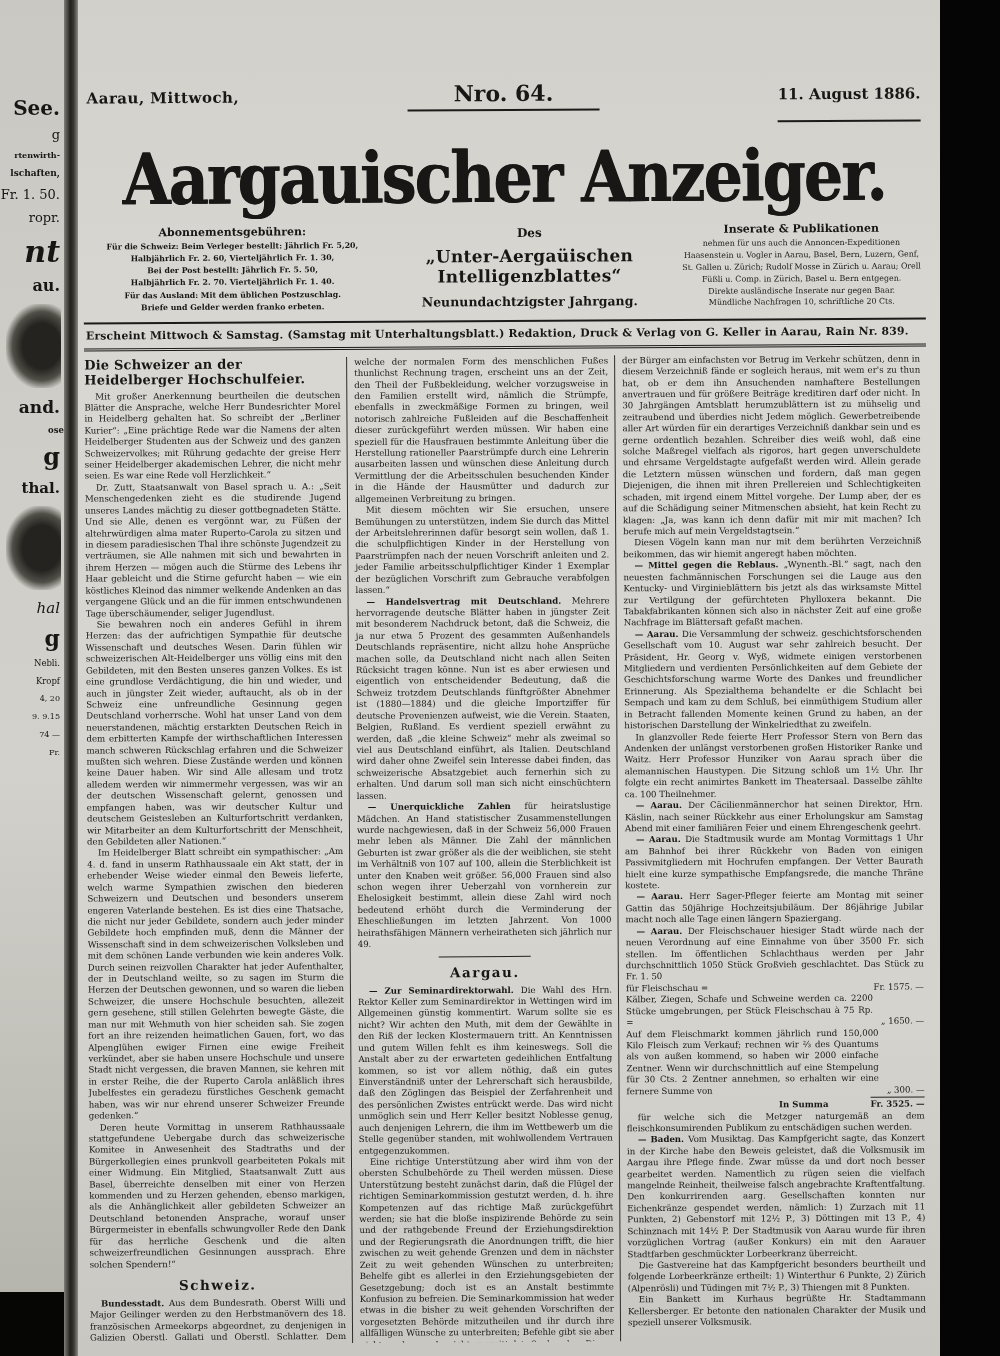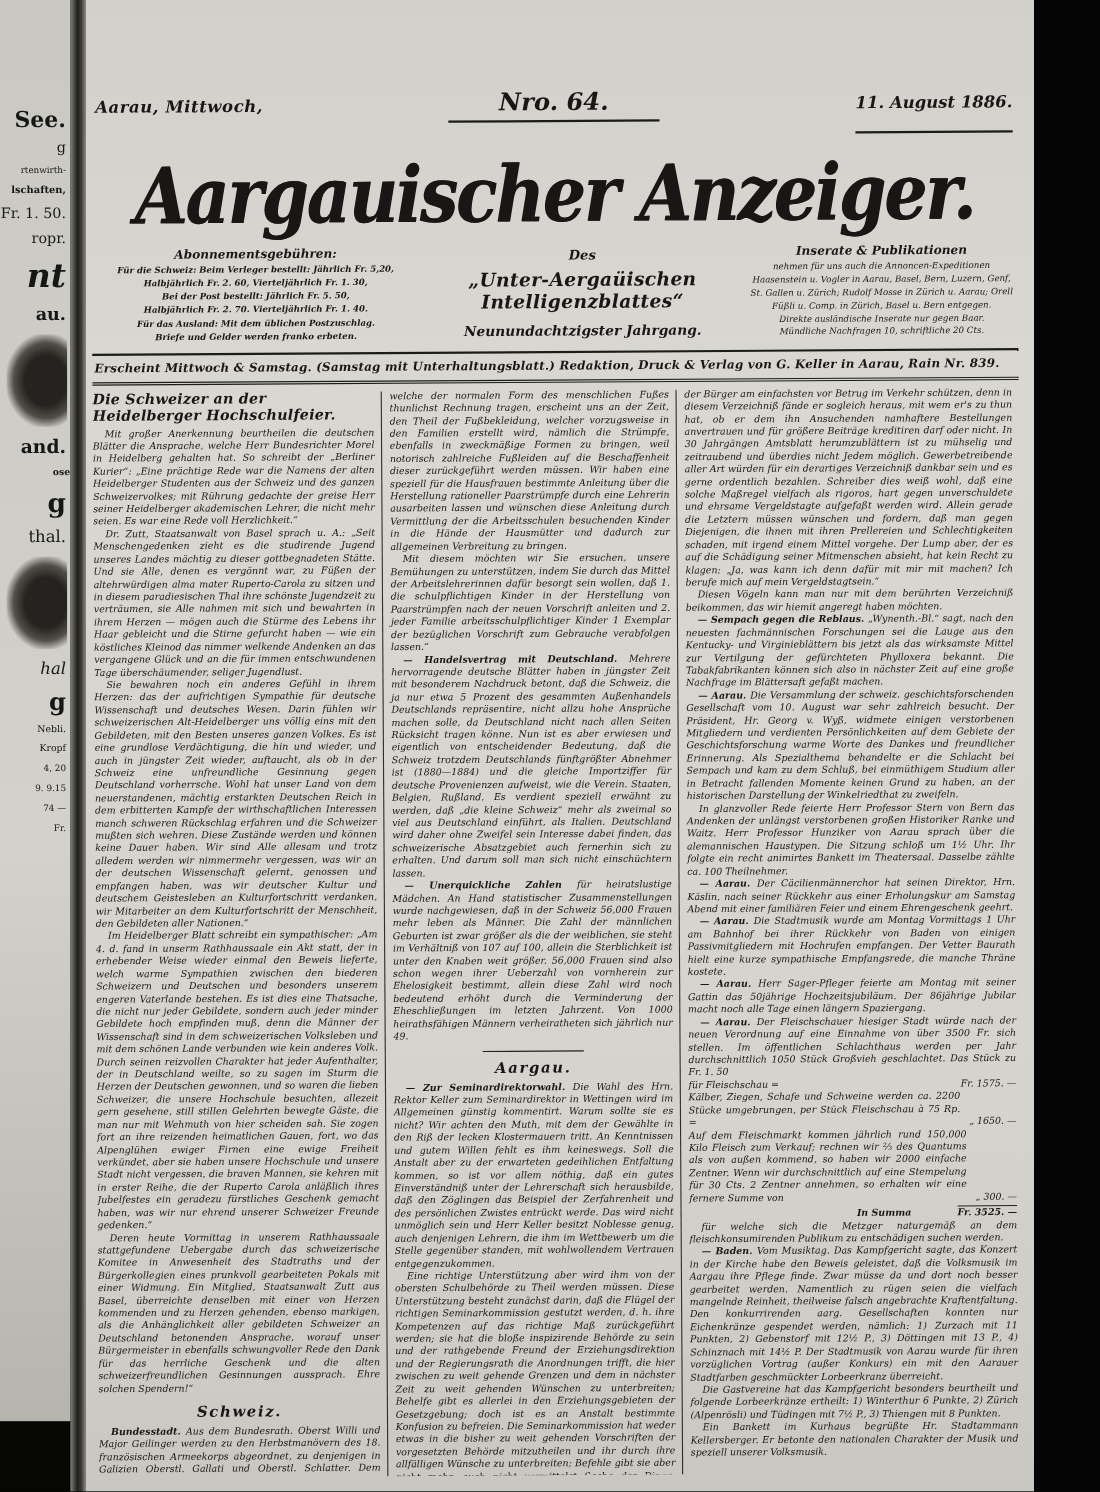--- a/index.html
+++ b/index.html
@@ -10,21 +10,21 @@
   .edge{position:absolute;left:0;top:0;width:64px;height:1292px;box-sizing:border-box;
         background:linear-gradient(180deg,#c9c8c2,#d2d1cb 60%,#b5b4ad);
         padding:88px 3px 0 0;text-align:right;overflow:hidden;}
   .edge-frag{display:block;color:#161614;line-height:1.1;margin:9px 1px 9px 0;font-family:"DejaVu Serif",serif;}
   .edge-img{height:84px;margin:10px 0 10px 6px;
         background:radial-gradient(ellipse at 65% 50%,#24231f 0 38%,#514f48 58%,rgba(0,0,0,0) 74%);}
   .gutter{position:absolute;left:64px;top:0;width:14px;height:100%;
         background:linear-gradient(90deg,#807f77,#21211d 45%,#3a3934 70%,#8c8b81);}
   
   .page{position:absolute;left:78px;top:0;width:862px;height:1356px;overflow:hidden;
-        background:linear-gradient(180deg,#d1d0ca,#d8d7d1 25%,#d4d3cd 75%,#c8c7c1);font-style:italic;}
+        background:linear-gradient(180deg,#d1d0ca,#d8d7d1 25%,#d4d3cd 75%,#c8c7c1);}
   .page-inner{transform:rotate(-0.35deg);padding:80px 12px 0 8px;}
   .black-band{position:absolute;right:0;top:0;width:60px;height:100%;background:#050505;}
 
   .dateline{display:flex;align-items:baseline;font-weight:bold;margin:0 4px 10px 4px;}
   .dl-left{flex:1;font-size:15px;letter-spacing:.5px;}
   .dl-center{flex:0 0 auto;font-size:22px;border-bottom:2px solid #1b1b19;padding:0 46px 3px;}
   .dl-right{flex:1;text-align:right;font-size:15px;}
   .dl-right span{display:inline-block;border-bottom:2px solid #1b1b19;padding-bottom:17px;}
 
   .masthead{margin:20px 0 10px;text-align:center;font-size:62px;font-weight:bold;
@@ -62,31 +62,31 @@
   .tally-row.total .t-amount{border-top:1px solid #23231f;padding-top:1px;font-weight:bold;}
   .tally-row.total .t-label{flex:0 0 auto;text-align:left;font-weight:bold;}
 </style>
 </head>
 <body>
 
 <div class="scan">
   <aside class="edge" id="edge">
       <span class="edge-frag" style="font-size: 20px; font-weight: bold;">See.</span>
       <span class="edge-frag" style="font-size: 13px;">g</span>
-      <span class="edge-frag" style="font-size: 8px; font-weight: normal;">rtenwirth-</span>
+      <span class="edge-frag" style="font-size: 8px; font-weight: bold;">rtenwirth-</span>
       <span class="edge-frag" style="font-size: 9px; font-weight: bold;">lschaften,</span>
       <span class="edge-frag" style="font-size: 13px; font-weight: normal;">Fr. 1. 50.</span>
       <span class="edge-frag" style="font-size: 13px;">ropr.</span>
       <span class="edge-frag" style="font-size: 30px; font-weight: bold; font-style: italic; padding-left: 20px;">nt</span>
       <span class="edge-frag" style="font-size: 16px; font-weight: bold;">au.</span>
       <div class="edge-img"></div>
       <span class="edge-frag" style="font-size: 17px; font-weight: bold;">and.</span>
       <span class="edge-frag" style="font-size: 8.5px; font-weight: bold; padding-left: 48px;">osen“.</span>
       <span class="edge-frag" style="font-size: 24px; font-weight: bold;">g</span>
-      <span class="edge-frag" style="font-size: 15px; font-weight: normal;">thal.</span>
+      <span class="edge-frag" style="font-size: 15px; font-weight: bold;">thal.</span>
       <div class="edge-img"></div>
       <span class="edge-frag" style="font-size: 15px; font-weight: normal; font-style: italic;">hal</span>
       <span class="edge-frag" style="font-size: 22px; font-weight: bold;">g</span>
       <span class="edge-frag" style="font-size: 8.5px;">Nebli.</span>
       <span class="edge-frag" style="font-size: 8.5px;">Kropf</span>
       <span class="edge-frag" style="font-size: 8px;">4, 20</span>
       <span class="edge-frag" style="font-size: 8px;">9. 9.15</span>
       <span class="edge-frag" style="font-size: 8px;">74 —</span>
       <span class="edge-frag" style="font-size: 8px;">Fr.</span>
     </aside>
@@ -143,21 +143,21 @@
             <p class="para"><b class="lead">— Handelsvertrag mit Deutschland. </b>Mehrere hervorragende deutsche Blätter haben in jüngster Zeit mit besonderem Nachdruck betont, daß die Schweiz, die ja nur etwa 5 Prozent des gesammten Außenhandels Deutschlands repräsentire, nicht allzu hohe Ansprüche machen solle, da Deutschland nicht nach allen Seiten Rücksicht tragen könne. Nun ist es aber erwiesen und eigentlich von entscheidender Bedeutung, daß die Schweiz trotzdem Deutschlands fünftgrößter Abnehmer ist (1880—1884) und die gleiche Importziffer für deutsche Provenienzen aufweist, wie die Verein. Staaten, Belgien, Rußland. Es verdient speziell erwähnt zu werden, daß „die kleine Schweiz“ mehr als zweimal so viel aus Deutschland einführt, als Italien. Deutschland wird daher ohne Zweifel sein Interesse dabei finden, das schweizerische Absatzgebiet auch fernerhin sich zu erhalten. Und darum soll man sich nicht einschüchtern lassen.</p>
             <p class="para"><b class="lead">— Unerquickliche Zahlen </b>für heiratslustige Mädchen. An Hand statistischer Zusammenstellungen wurde nachgewiesen, daß in der Schweiz 56,000 Frauen mehr leben als Männer. Die Zahl der männlichen Geburten ist zwar größer als die der weiblichen, sie steht im Verhältniß von 107 auf 100, allein die Sterblichkeit ist unter den Knaben weit größer. 56,000 Frauen sind also schon wegen ihrer Ueberzahl von vornherein zur Ehelosigkeit bestimmt, allein diese Zahl wird noch bedeutend erhöht durch die Verminderung der Eheschließungen im letzten Jahrzent. Von 1000 heirathsfähigen Männern verheiratheten sich jährlich nur 49.</p>
             <div class="divider"></div>
             <div class="section-head">Aargau.</div>
             <p class="para"><b class="lead">— Zur Seminardirektorwahl. </b>Die Wahl des Hrn. Rektor Keller zum Seminardirektor in Wettingen wird im Allgemeinen günstig kommentirt. Warum sollte sie es nicht? Wir achten den Muth, mit dem der Gewählte in den Riß der lecken Klostermauern tritt. An Kenntnissen und gutem Willen fehlt es ihm keineswegs. Soll die Anstalt aber zu der erwarteten gedeihlichen Entfaltung kommen, so ist vor allem nöthig, daß ein gutes Einverständniß unter der Lehrerschaft sich herausbilde, daß den Zöglingen das Beispiel der Zerfahrenheit und des persönlichen Zwistes entrückt werde. Das wird nicht unmöglich sein und Herr Keller besitzt Noblesse genug, auch denjenigen Lehrern, die ihm im Wettbewerb um die Stelle gegenüber standen, mit wohlwollendem Vertrauen entgegenzukommen.</p>
             <p class="para">Eine richtige Unterstützung aber wird ihm von der obersten Schulbehörde zu Theil werden müssen. Diese Unterstützung besteht zunächst darin, daß die Flügel der richtigen Seminarkommission gestutzt werden, d. h. ihre Kompetenzen auf das richtige Maß zurückgeführt werden; sie hat die bloße inspizirende Behörde zu sein und der rathgebende Freund der Erziehungsdirektion und der Regierungsrath die Anordnungen trifft, die hier zwischen zu weit gehende Grenzen und dem in nächster Zeit zu weit gehenden Wünschen zu unterbreiten; Behelfe gibt es allerlei in den Erziehungsgebieten der Gesetzgebung; doch ist es an Anstalt bestimmte Konfusion zu befreien. Die Seminarkommission hat weder etwas in die bisher zu weit gehenden Vorschriften der vorgesetzten Behörde mitzutheilen und ihr durch ihre allfälligen Wünsche zu unterbreiten; Befehle gibt sie aber nicht mehr, auch nicht vermittelst Sache der Dinge. Seminardirektion und Lehrerkonvente haben in jenen Jahren zu wenig gegolten, sie sollen wieder zu Ehren kommen und der Direktor, der seine Aufgabe so muthig an die Hand nimmt, mit dem ihm in administrativer und methodischer Beziehung gebührenden Vertrauen ausgestattet werden.</p>
           </div>
           <div class="col">
             <p class="para cont">der Bürger am einfachsten vor Betrug im Verkehr schützen, denn in diesem Verzeichniß fände er sogleich heraus, mit wem er's zu thun hat, ob er dem ihn Ansuchenden namhaftere Bestellungen anvertrauen und für größere Beiträge kreditiren darf oder nicht. In 30 Jahrgängen Amtsblatt herumzublättern ist zu mühselig und zeitraubend und überdies nicht Jedem möglich. Gewerbetreibende aller Art würden für ein derartiges Verzeichniß dankbar sein und es gerne ordentlich bezahlen. Schreiber dies weiß wohl, daß eine solche Maßregel vielfach als rigoros, hart gegen unverschuldete und ehrsame Vergeldstagte aufgefaßt werden wird. Allein gerade die Letztern müssen wünschen und fordern, daß man gegen Diejenigen, die ihnen mit ihren Prellereien und Schlechtigkeiten schaden, mit irgend einem Mittel vorgehe. Der Lump aber, der es auf die Schädigung seiner Mitmenschen absieht, hat kein Recht zu klagen: „Ja, was kann ich denn dafür mit mir mit machen? Ich berufe mich auf mein Vergeldstagtsein.“</p>
             <p class="para">Diesen Vögeln kann man nur mit dem berührten Verzeichniß beikommen, das wir hiemit angeregt haben möchten.</p>
-            <p class="para"><b class="lead">— Sempach gegen die Reblaus. </b>„Wynenth.-Bl.“ sagt, nach den neuesten fachmännischen Forschungen sei die Lauge aus den Kentucky- und Virginieblättern bis jetzt als das wirksamste Mittel zur Vertilgung der gefürchteten Phylloxera bekannt. Die Tabakfabrikanten können sich also in nächster Zeit auf eine große Nachfrage im Blättersaft gefaßt machen.</p>
+            <p class="para"><b class="lead">— Mittel gegen die Reblaus. </b>„Wynenth.-Bl.“ sagt, nach den neuesten fachmännischen Forschungen sei die Lauge aus den Kentucky- und Virginieblättern bis jetzt als das wirksamste Mittel zur Vertilgung der gefürchteten Phylloxera bekannt. Die Tabakfabrikanten können sich also in nächster Zeit auf eine große Nachfrage im Blättersaft gefaßt machen.</p>
             <p class="para"><b class="lead">— Aarau. </b>Die Versammlung der schweiz. geschichtsforschenden Gesellschaft vom 10. August war sehr zahlreich besucht. Der Präsident, Hr. Georg v. Wyß, widmete einigen verstorbenen Mitgliedern und verdienten Persönlichkeiten auf dem Gebiete der Geschichtsforschung warme Worte des Dankes und freundlicher Erinnerung. Als Spezialthema behandelte er die Schlacht bei Sempach und kam zu dem Schluß, bei einmüthigem Studium aller in Betracht fallenden Momente keinen Grund zu haben, an der historischen Darstellung der Winkelriedthat zu zweifeln.</p>
             <p class="para">In glanzvoller Rede feierte Herr Professor Stern von Bern das Andenken der unlängst verstorbenen großen Historiker Ranke und Waitz. Herr Professor Hunziker von Aarau sprach über die alemannischen Haustypen. Die Sitzung schloß um 1½ Uhr. Ihr folgte ein recht animirtes Bankett im Theatersaal. Dasselbe zählte ca. 100 Theilnehmer.</p>
             <p class="para"><b class="lead">— Aarau. </b>Der Cäcilienmännerchor hat seinen Direktor, Hrn. Käslin, nach seiner Rückkehr aus einer Erholungskur am Samstag Abend mit einer familiären Feier und einem Ehrengeschenk geehrt.</p>
             <p class="para"><b class="lead">— Aarau. </b>Die Stadtmusik wurde am Montag Vormittags 1 Uhr am Bahnhof bei ihrer Rückkehr von Baden von einigen Passivmitgliedern mit Hochrufen empfangen. Der Vetter Baurath hielt eine kurze sympathische Empfangsrede, die manche Thräne kostete.</p>
             <p class="para"><b class="lead">— Aarau. </b>Herr Sager-Pfleger feierte am Montag mit seiner Gattin das 50jährige Hochzeitsjubiläum. Der 86jährige Jubilar macht noch alle Tage einen längern Spaziergang.</p>
             <p class="para"><b class="lead">— Aarau. </b>Der Fleischschauer hiesiger Stadt würde nach der neuen Verordnung auf eine Einnahme von über 3500 Fr. sich stellen. Im öffentlichen Schlachthaus werden per Jahr durchschnittlich 1050 Stück Großvieh geschlachtet. Das Stück zu Fr. 1. 50</p>
             <div class="tally">
               <div class="tally-row">
                 <span class="t-label">für Fleischschau =</span>
                 <span class="t-amount">Fr. 1575. —</span>

